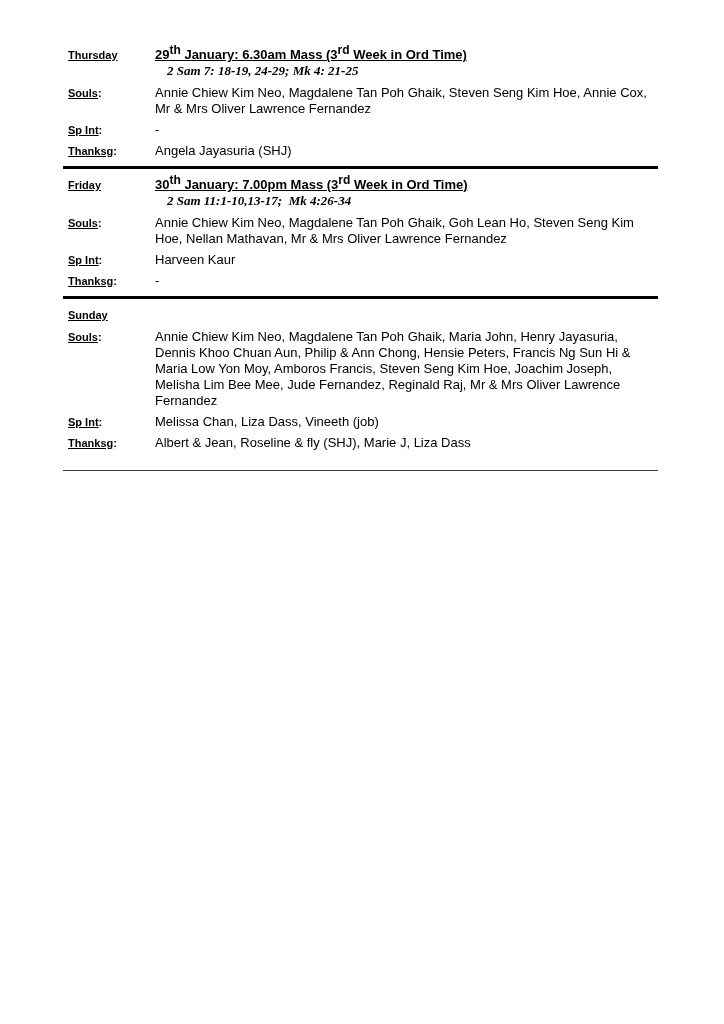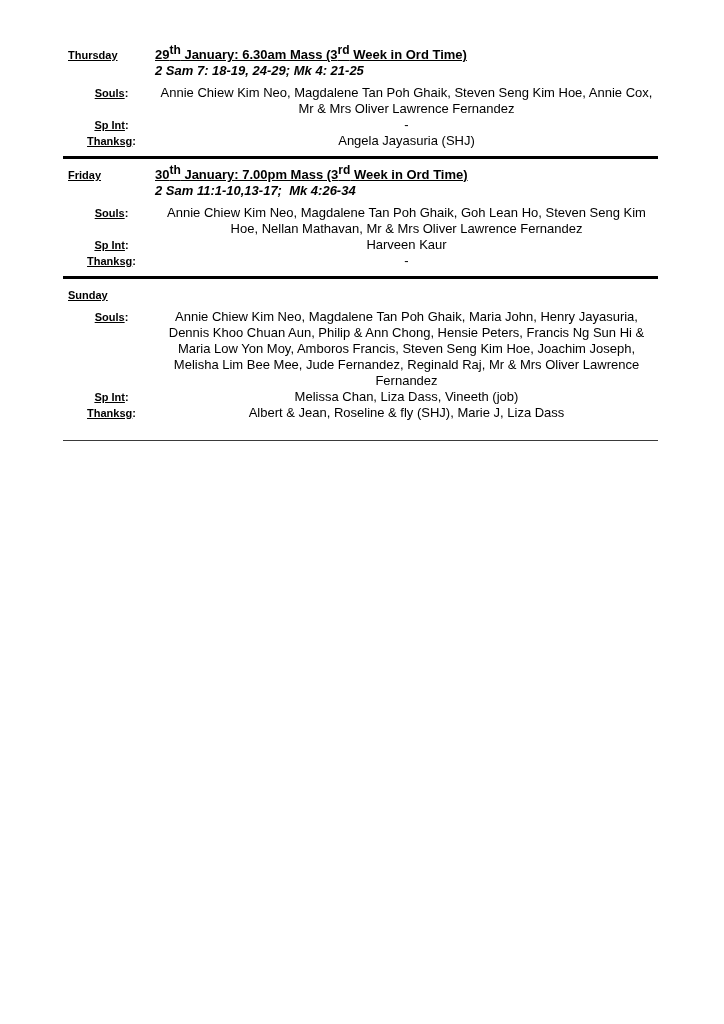--- a/index.html
+++ b/index.html
@@ -49,30 +49,31 @@
     text-decoration: underline;
     white-space: pre-wrap;
   }
   .subheader {
     font-weight: bold;
     text-decoration: underline;
     color: var(--accent-red, #ee1111);
     white-space: pre-wrap;
   }
   .scripture {
-    font-family: Liberation Sans, sans-serif;
+    font-family: Liberation Serif, serif;
     font-style: italic;
     font-weight: bold;
     white-space: pre-wrap;
+    margin-left: 12px;
   }
   .header-row {
     margin-bottom: 6px;
   }
   .data-row {
-    text-align: center;
+    margin-top: 5px;
   }
   sup {
     font-size: 12px;
     line-height: 0;
   }
   .divider-thick {
     border: none;
     border-top: 3px solid #000000;
     margin: 7px 0 8px 0;
   }

